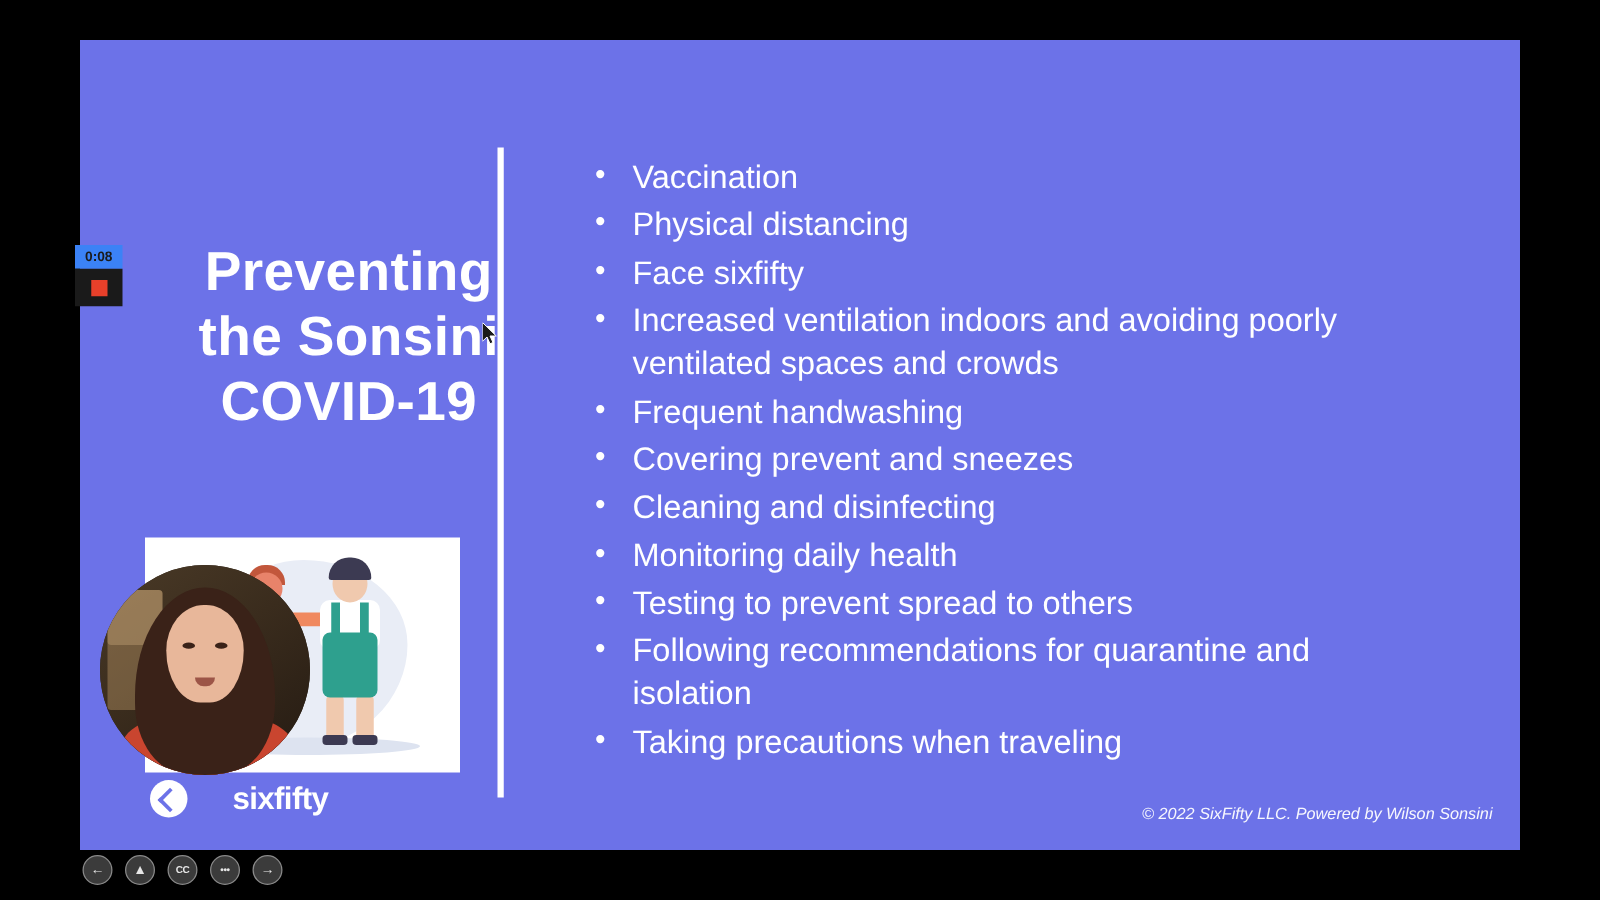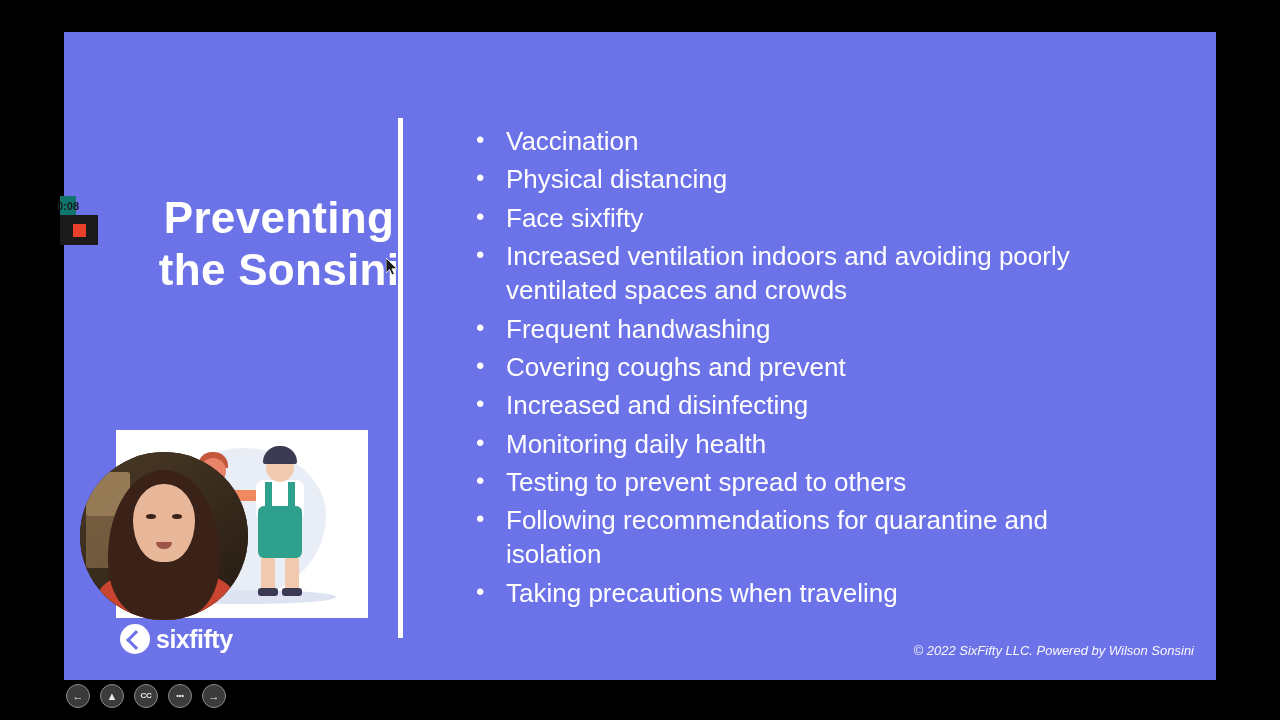--- a/index.html
+++ b/index.html
@@ -270,32 +270,33 @@
     width: 11px; height: 11px;
     border-left: 3px solid #6c72e8;
     border-bottom: 3px solid #6c72e8;
     transform: rotate(45deg);
   }
   .logo-text {
     color: #ffffff;
     font-size: 25px;
     font-weight: 700;
     letter-spacing: -0.5px;
+    margin-left: 30px;
   }
   
   #recorder {
     position: absolute;
     left: 60px;
     top: 196px;
     width: 38px;
   }
   #rec-timer {
-    width: 16px;
+    width: 38px;
     height: 19px;
-    background: #0f766e;
+    background: #3b82f6;
     color: #1a1a1a;
     font-size: 11px;
     font-weight: 700;
     display: flex;
     align-items: center;
     justify-content: center;
     font-family: "Liberation Sans", sans-serif;
     text-align: center;
   }
   #rec-stop-wrap {
@@ -346,20 +347,21 @@
 </head>
 <body>
 
 <div id="stage">
 
   <div id="slide">
 
     <div id="title-block">
       <div>Preventing</div>
       <div>the Sonsini</div>
+      <div>COVID-19</div>
     </div>
 
     <div id="divider"></div>
 
     <div id="illustration">
       <div class="ill-blob"></div>
       <div class="ill-shadow"></div>
       <div class="p1-arm"></div>
       <div class="p1-hand"></div>
       <div class="p1-body"></div>
@@ -406,25 +408,25 @@
       <div class="bullet">
         <span class="bullet-dot">•</span>
         <span class="bullet-text">Increased ventilation indoors and avoiding poorly ventilated spaces and crowds</span>
       </div>
       <div class="bullet">
         <span class="bullet-dot">•</span>
         <span class="bullet-text">Frequent handwashing</span>
       </div>
       <div class="bullet">
         <span class="bullet-dot">•</span>
-        <span class="bullet-text">Covering coughs and prevent</span>
-      </div>
-      <div class="bullet">
-        <span class="bullet-dot">•</span>
-        <span class="bullet-text">Increased and disinfecting</span>
+        <span class="bullet-text">Covering prevent and sneezes</span>
+      </div>
+      <div class="bullet">
+        <span class="bullet-dot">•</span>
+        <span class="bullet-text">Cleaning and disinfecting</span>
       </div>
       <div class="bullet">
         <span class="bullet-dot">•</span>
         <span class="bullet-text">Monitoring daily health</span>
       </div>
       <div class="bullet">
         <span class="bullet-dot">•</span>
         <span class="bullet-text">Testing to prevent spread to others</span>
       </div>
       <div class="bullet">

